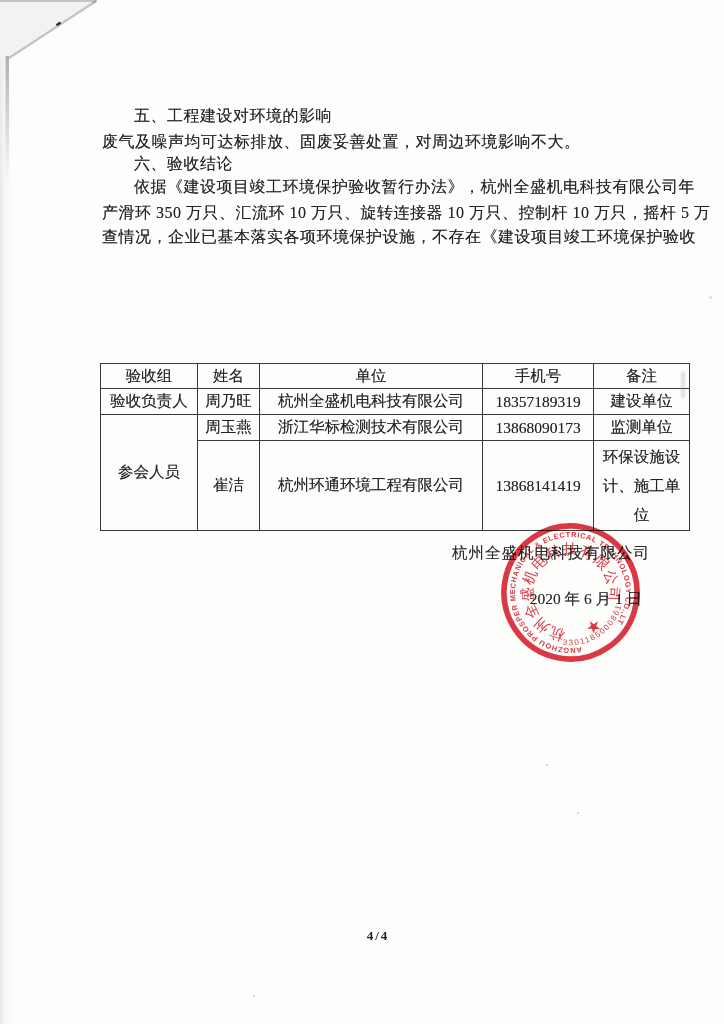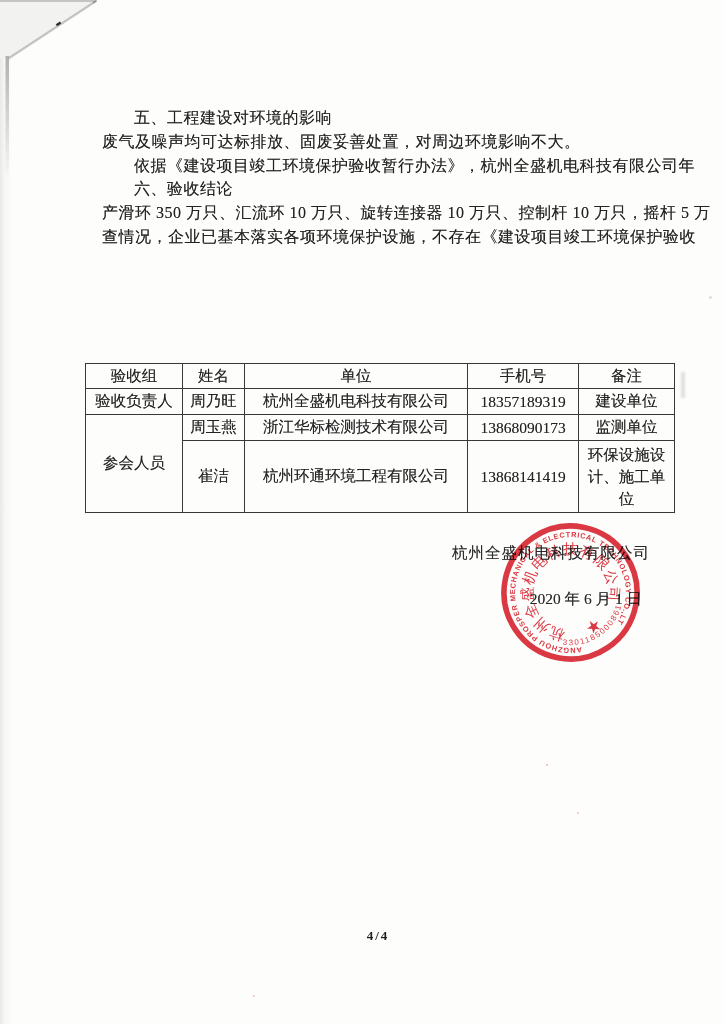--- a/index.html
+++ b/index.html
@@ -15,37 +15,37 @@
   }
   
   .fold{position:absolute;left:0;top:0;}
   
   .textblock{
     position:absolute;left:102px;top:106px;width:562px;
     font-size:16px;letter-spacing:0.5px;color:#232323;
     text-shadow:0 0 0.5px rgba(40,40,40,.55);
   }
   .ln{line-height:23.8px;height:23.8px;white-space:nowrap;}
-  .indent{padding-left:32px;}
+  .indent{padding-left:32px;font-family:Liberation Mono, monospace;}
   
   table.acc{
-    position:absolute;left:85px;top:363px;width:589px;
+    position:absolute;left:100px;top:363px;width:589px;
     border-collapse:collapse;table-layout:fixed;
     font-size:15.5px;color:#232323;
     text-shadow:0 0 0.5px rgba(40,40,40,.5);
   }
   table.acc th,table.acc td{
     border:1.4px solid #383838;
     text-align:center;vertical-align:middle;
     padding:1px 4px;font-weight:normal;overflow:hidden;
   }
   tr.h-row{height:25px;}
   tr.r1,tr.r2{height:26px;}
   tr.r3{height:72px;}
-  td.note-long{text-align:left;line-height:22px;padding-left:6px;padding-right:2px;}
+  td.note-long{text-align:left;line-height:29px;padding-left:6px;padding-right:2px;}
   
   .company{
     position:absolute;left:452px;top:543px;width:190px;
     font-size:15.5px;letter-spacing:1px;white-space:nowrap;color:#2a2a2a;
     text-shadow:0 0 0.5px rgba(40,40,40,.5);
   }
   .sigdate{
     position:absolute;left:500px;top:589px;width:142px;text-align:right;
     font-size:15.5px;white-space:nowrap;color:#2a2a2a;
     text-shadow:0 0 0.5px rgba(40,40,40,.5);
@@ -83,22 +83,22 @@
       <linearGradient id="foldFade" x1="0" y1="0" x2="0" y2="1">
         <stop offset="0" stop-color="#a9a9a7" stop-opacity="0.9"></stop>
         <stop offset="1" stop-color="#a9a9a7" stop-opacity="0"></stop>
       </linearGradient>
     </defs>
   </svg>
 
   <div class="textblock">
     <div class="ln indent">五、工程建设对环境的影响</div>
     <div class="ln">废气及噪声均可达标排放、固废妥善处置，对周边环境影响不大。</div>
+    <div class="ln indent">六、验收结论</div>
     <div class="ln indent">依据《建设项目竣工环境保护验收暂行办法》，杭州全盛机电科技有限公司年</div>
-    <div class="ln indent">六、验收结论</div>
     <div class="ln">产滑环 350 万只、汇流环 10 万只、旋转连接器 10 万只、控制杆 10 万只，摇杆 5 万</div>
     <div class="ln">查情况，企业已基本落实各项环境保护设施，不存在《建设项目竣工环境保护验收</div>
   </div>
 
   <table class="acc">
     <colgroup>
       <col style="width:97px">
         <col style="width:62px">
         <col style="width:223px">
         <col style="width:111px">

